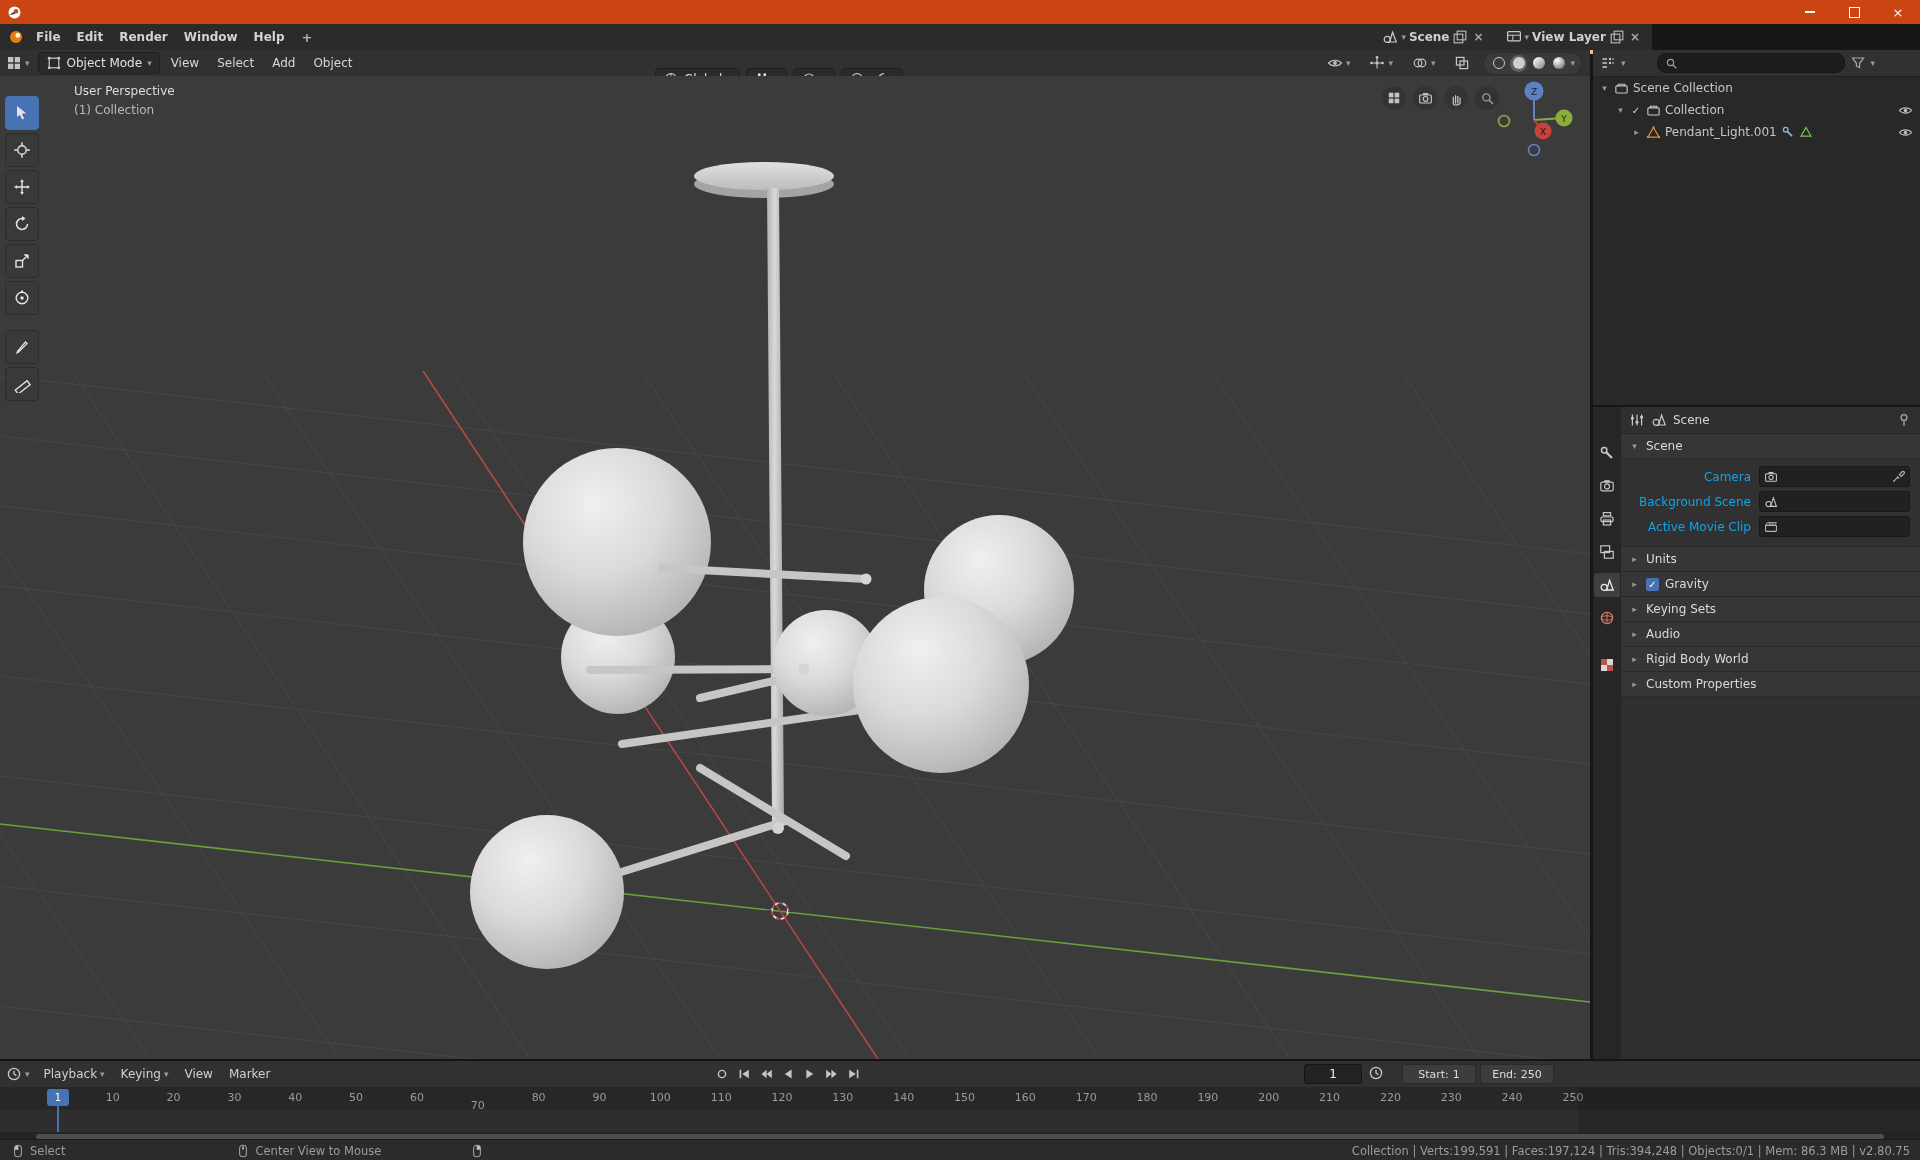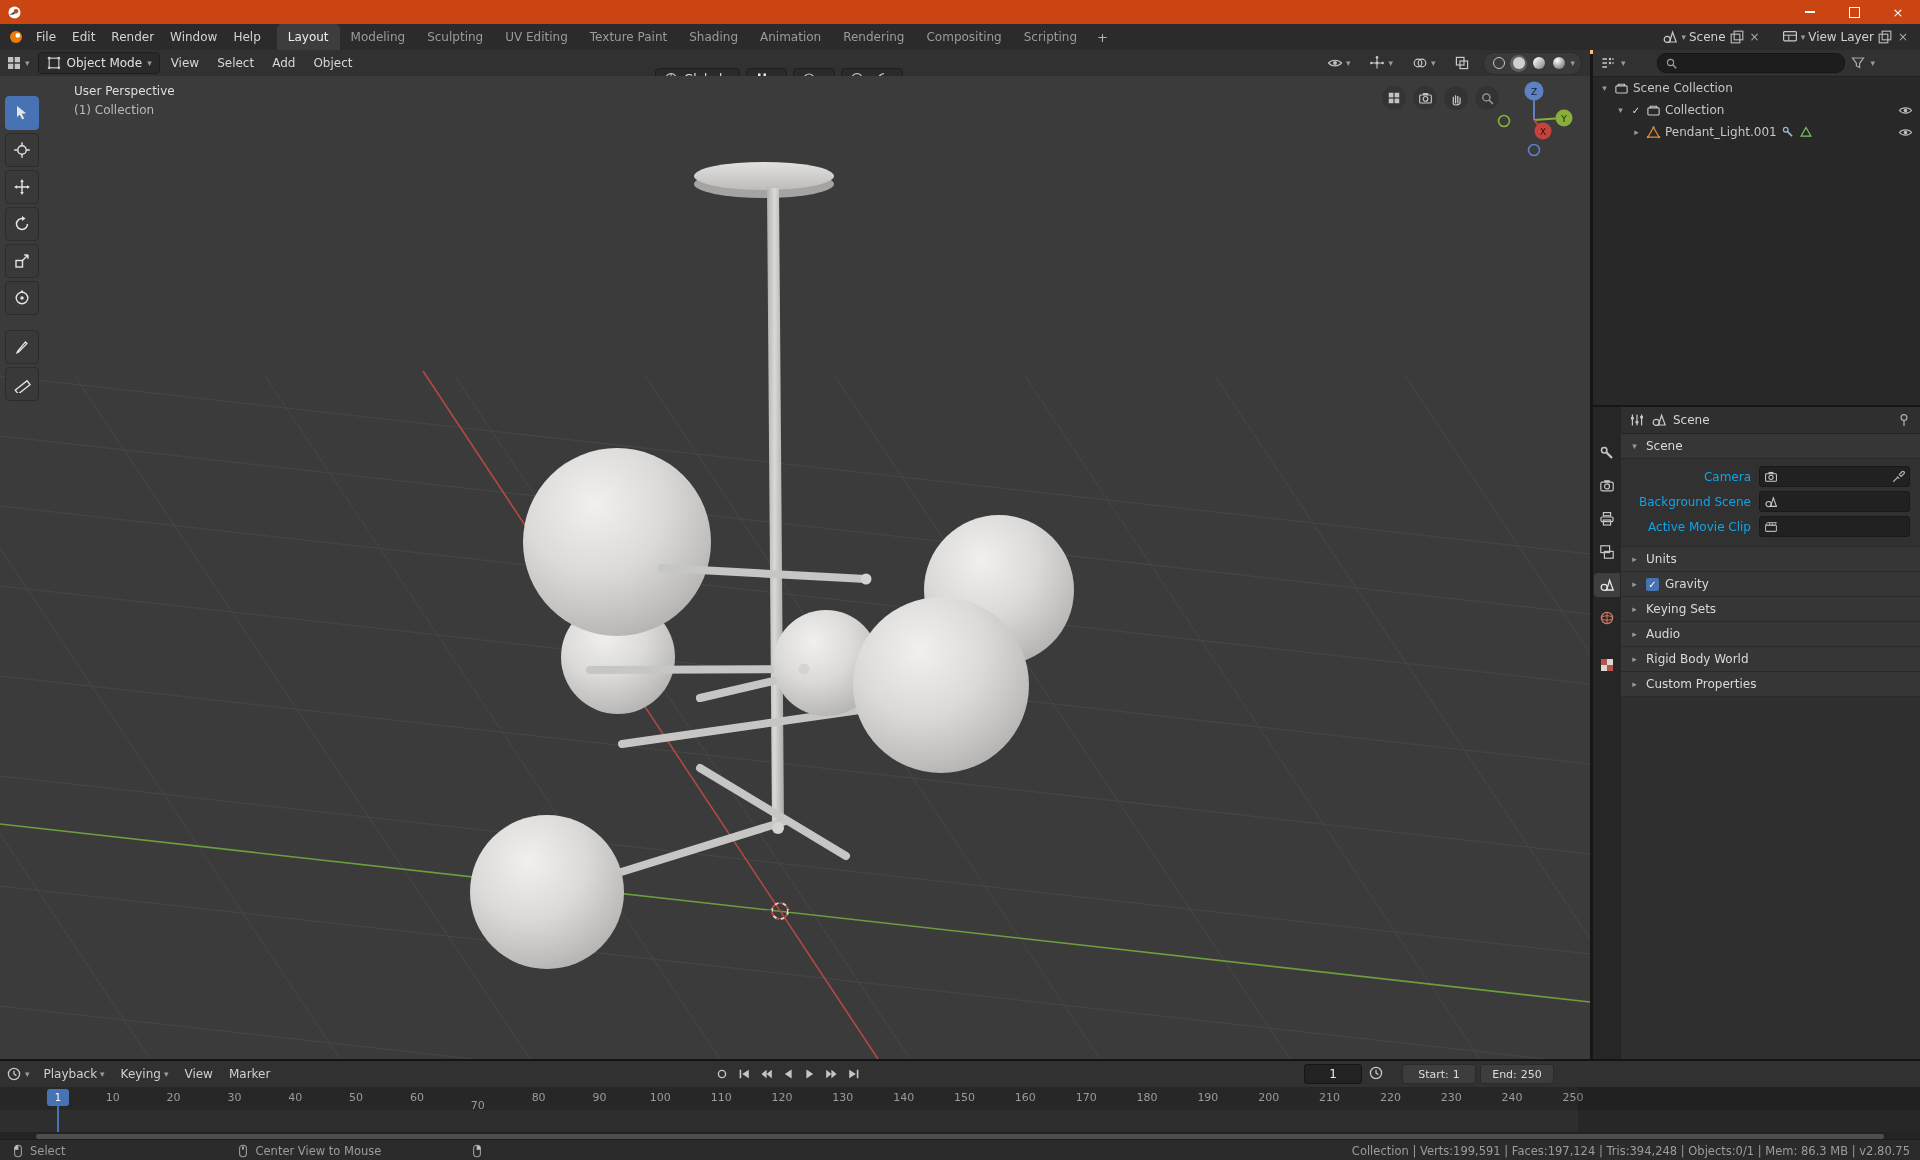--- a/index.html
+++ b/index.html
@@ -10,21 +10,21 @@
   
   .titlebar{position:absolute;left:0;top:0;width:1920px;height:24px;background:#cb4513;display:flex;align-items:center;}
   .tb-logo{margin:0 8px 0 7px;}
   .tb-title{font-size:12px;color:#ffeade;}
   .tb-controls{margin-left:auto;display:flex;height:100%;}
   .tb-btn{width:44px;height:100%;display:flex;align-items:center;justify-content:center;color:#fff;font-size:13px;}
   .tb-min{display:inline-block;width:10px;height:1.4px;background:#fff;}
   .tb-box{display:inline-block;width:9px;height:9px;border:1.3px solid #fff;}
 
   
-  .menubar{position:absolute;left:0;top:24px;width:1920px;height:26px;background:#2b2b2b;border-bottom:4px solid #fdba74;display:flex;align-items:center;}
+  .menubar{position:absolute;left:0;top:24px;width:1652px;height:26px;background:#2b2b2b;border-bottom:4px solid #fdba74;display:flex;align-items:center;font-weight:bold;}
   .mb-logo{margin:0 4px 0 8px;}
   .mb-item{padding:0 8px;color:#d3d3d3;}
   .ws-tabs{display:flex;align-items:stretch;height:100%;margin-left:8px;}
   .ws-tab{display:flex;align-items:center;padding:0 11px;color:#9b9b9b;border-radius:5px 5px 0 0;}
   .ws-tab.active{background:#3d3d3d;color:#ededed;}
   .ws-add{padding:0 9px;color:#b5b5b5;font-size:13px;}
   .mb-right{margin-left:auto;display:flex;align-items:center;gap:3px;margin-right:10px;color:#d0d0d0;}
   .mbr-x{color:#aaa;font-size:12px;padding:0 2px;}
 
   
@@ -135,32 +135,20 @@
           <circle cx="8" cy="8" r="6" fill="#e87d0d"></circle>
           <circle cx="9.8" cy="6.4" r="2.3" fill="#fff"></circle>
         </svg>
     </span>
     <div id="menu-items" style="display:flex;">
         <span class="mb-item">File</span>
         <span class="mb-item">Edit</span>
         <span class="mb-item">Render</span>
         <span class="mb-item">Window</span>
         <span class="mb-item">Help</span>
-      </div>
-    <div id="ws-tabs" class="ws-tabs">
-        <span class="ws-tab active">Layout</span>
-        <span class="ws-tab">Modeling</span>
-        <span class="ws-tab">Sculpting</span>
-        <span class="ws-tab">UV Editing</span>
-        <span class="ws-tab">Texture Paint</span>
-        <span class="ws-tab">Shading</span>
-        <span class="ws-tab">Animation</span>
-        <span class="ws-tab">Rendering</span>
-        <span class="ws-tab">Compositing</span>
-        <span class="ws-tab">Scripting</span>
       </div>
     <span class="ws-add">+</span>
     <div class="mb-right">
       <span class="icon">
           <svg width="16" height="16" viewBox="0 0 16 16">
             <circle cx="5.2" cy="10.4" r="3" fill="none" stroke="#c9c9c9" stroke-width="1.2"></circle>
             <path d="M10.6 3.2 L14.2 13 H7.6 Z" fill="none" stroke="#c9c9c9" stroke-width="1.2"></path>
           </svg>
         </span>
       <span class="caret">▾</span>

